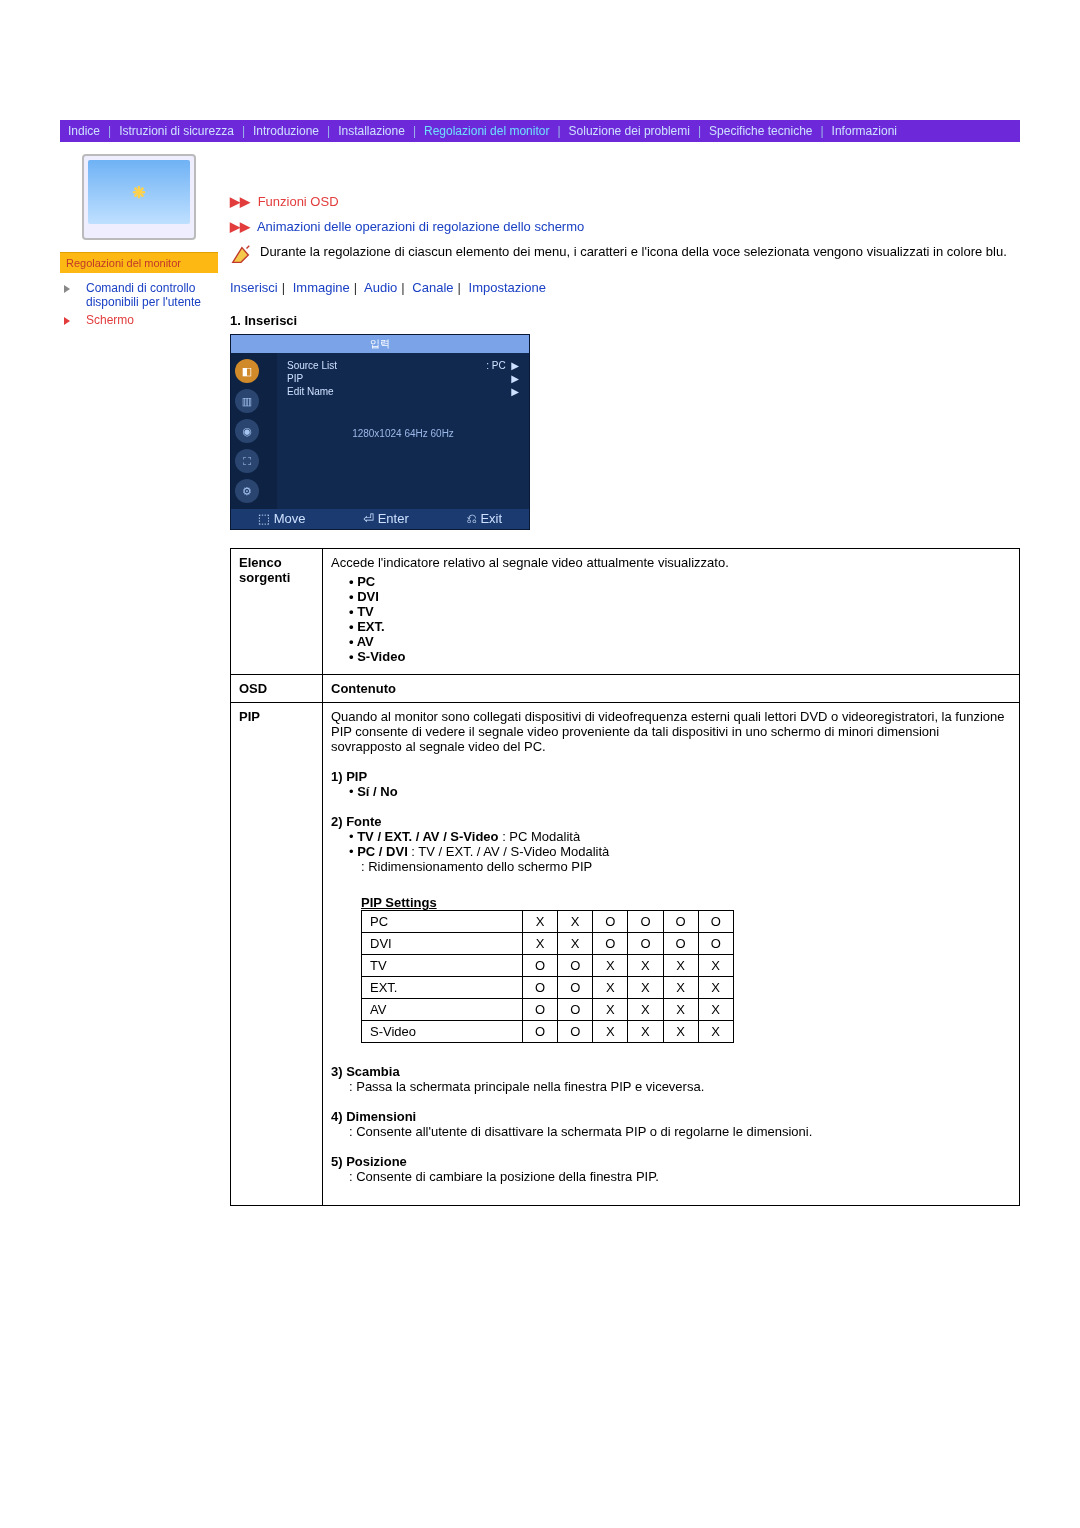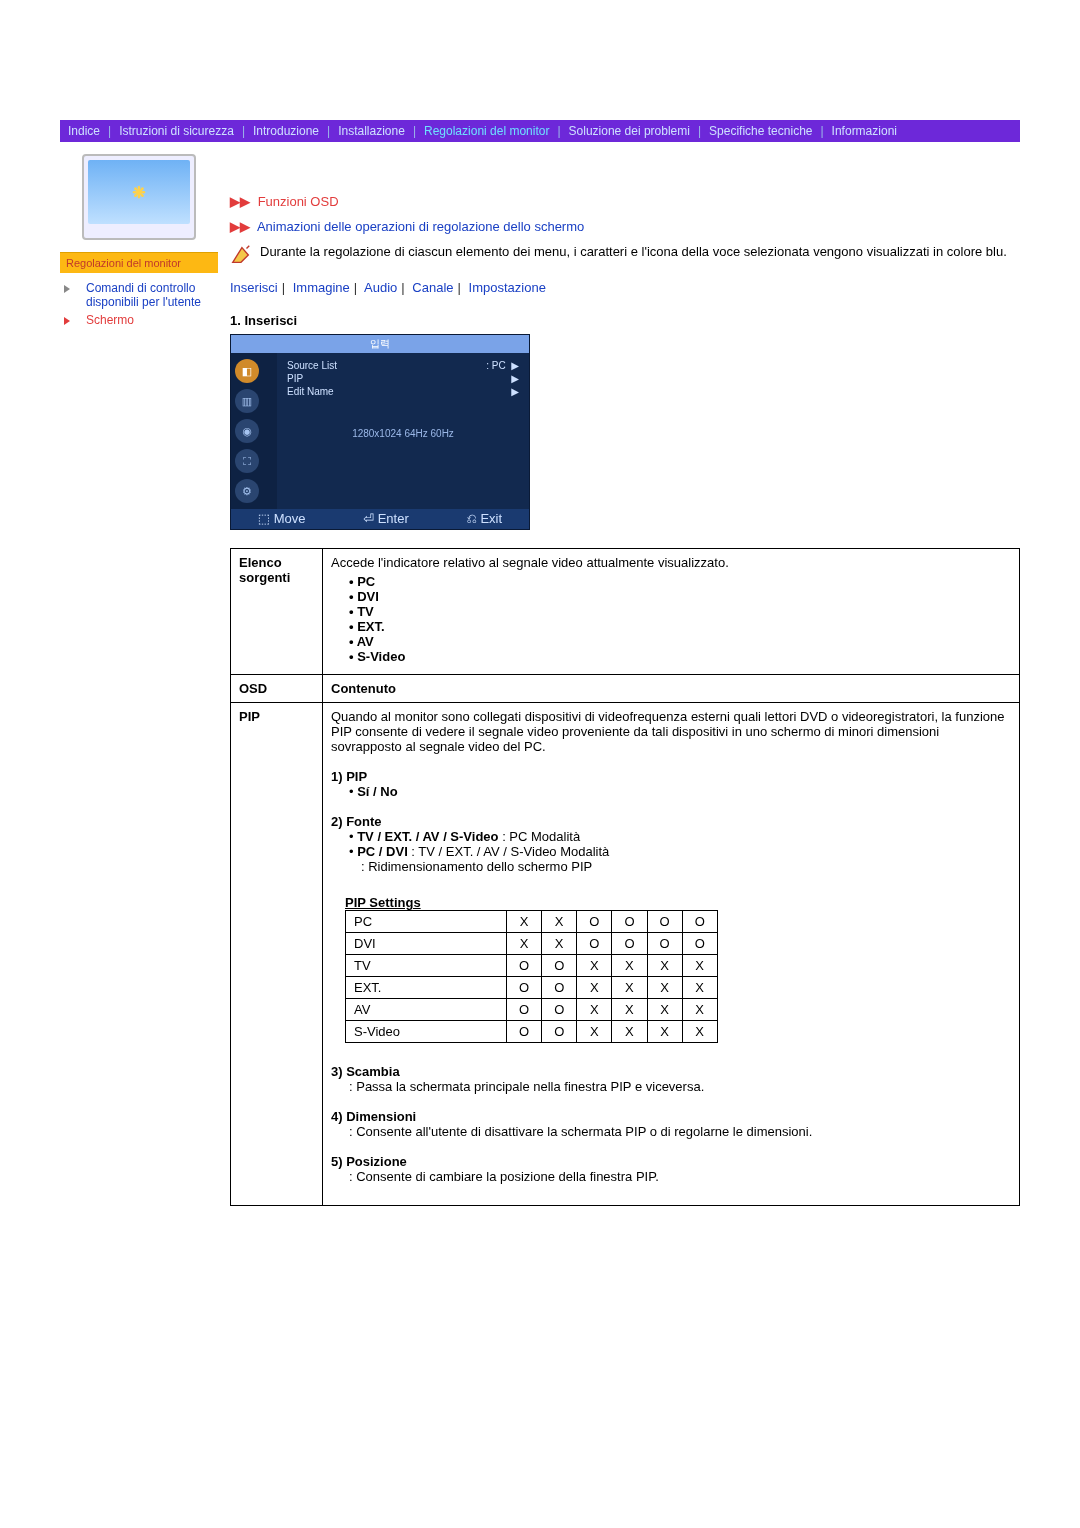--- a/index.html
+++ b/index.html
@@ -184,21 +184,21 @@
   }
   table.osd-table th {
     font-weight: bold;
   }
   .col-osd { width: 75px; }
   ul.bullet { margin:4px 0 4px 18px; padding:0; }
   ul.bullet li { list-style: none; }
   ul.bullet li::before { content:"• "; font-weight:bold; }
   .b { font-weight:bold; }
   .pip-settings {
-    margin: 6px 0 6px 14px;
+    margin: 6px 0 6px 30px;
   }
   table.pip {
     border-collapse: collapse;
     font-size: 13px;
   }
   table.pip th, table.pip td {
     border:1px solid #000;
     padding:3px 12px;
     text-align:center;
   }

